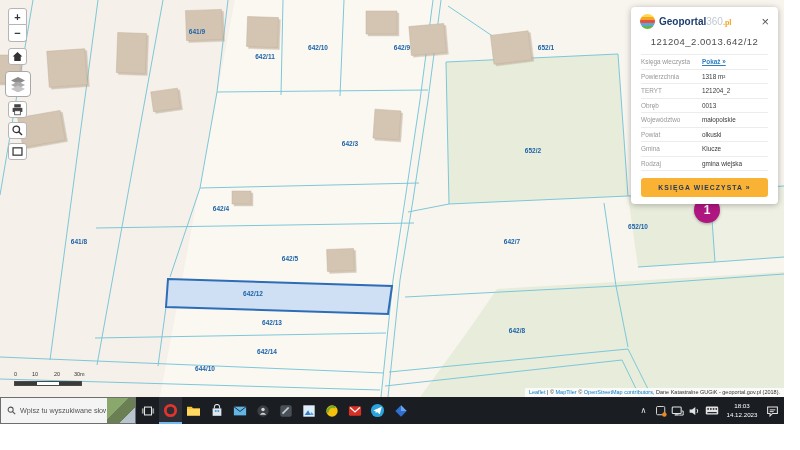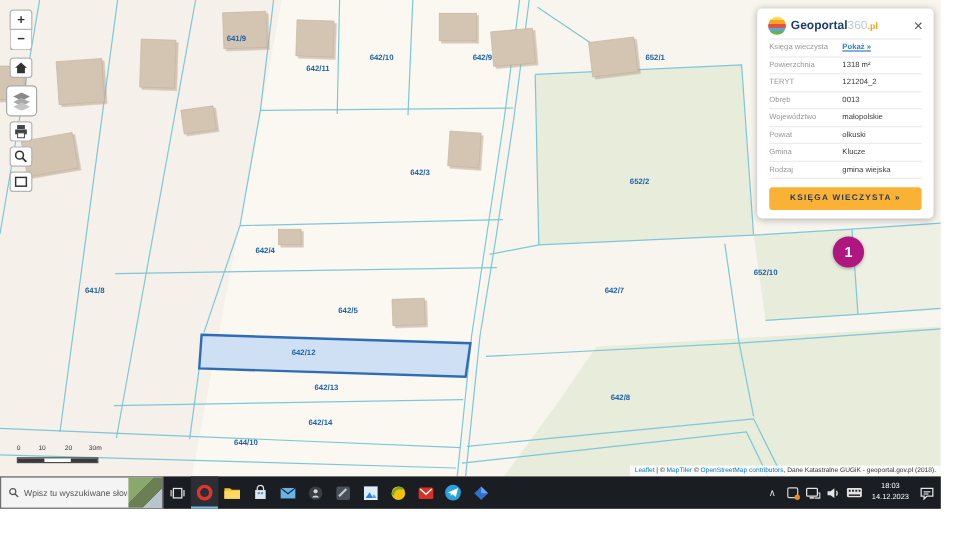--- a/index.html
+++ b/index.html
@@ -240,20 +240,21 @@
         </svg>
       </div>
     </div>
 
     <div class="panel">
       <div class="panel-head">
         <span class="logo-sphere"></span>
         <span class="logo-text"><span>Geoportal</span><span class="logo-360">360</span><span class="logo-pl">.pl</span></span>
         <span class="panel-close">×</span>
       </div>
+      <div class="panel-title">121204_2.0013.642/12</div>
       <div class="rows">
         <div class="prow">
             <span class="rl">Księga wieczysta</span>
             <span class="rv link">Pokaż »</span>
           </div>
         <div class="prow">
             <span class="rl">Powierzchnia</span>
             <span class="rv">1318 m²</span>
           </div>
         <div class="prow">

